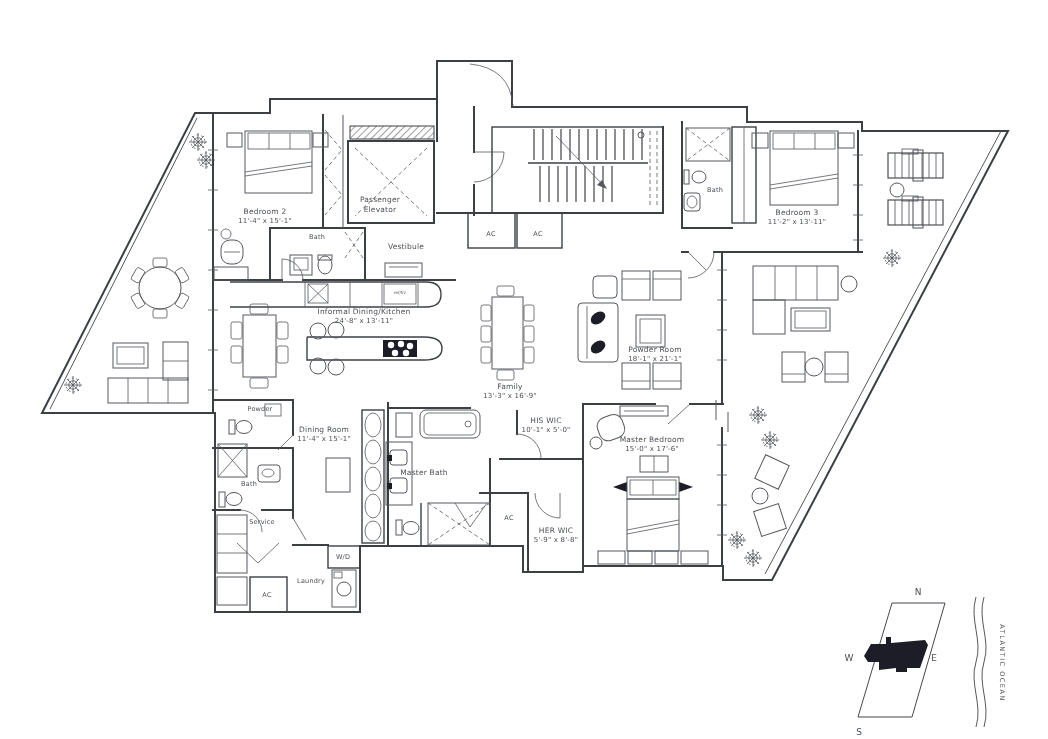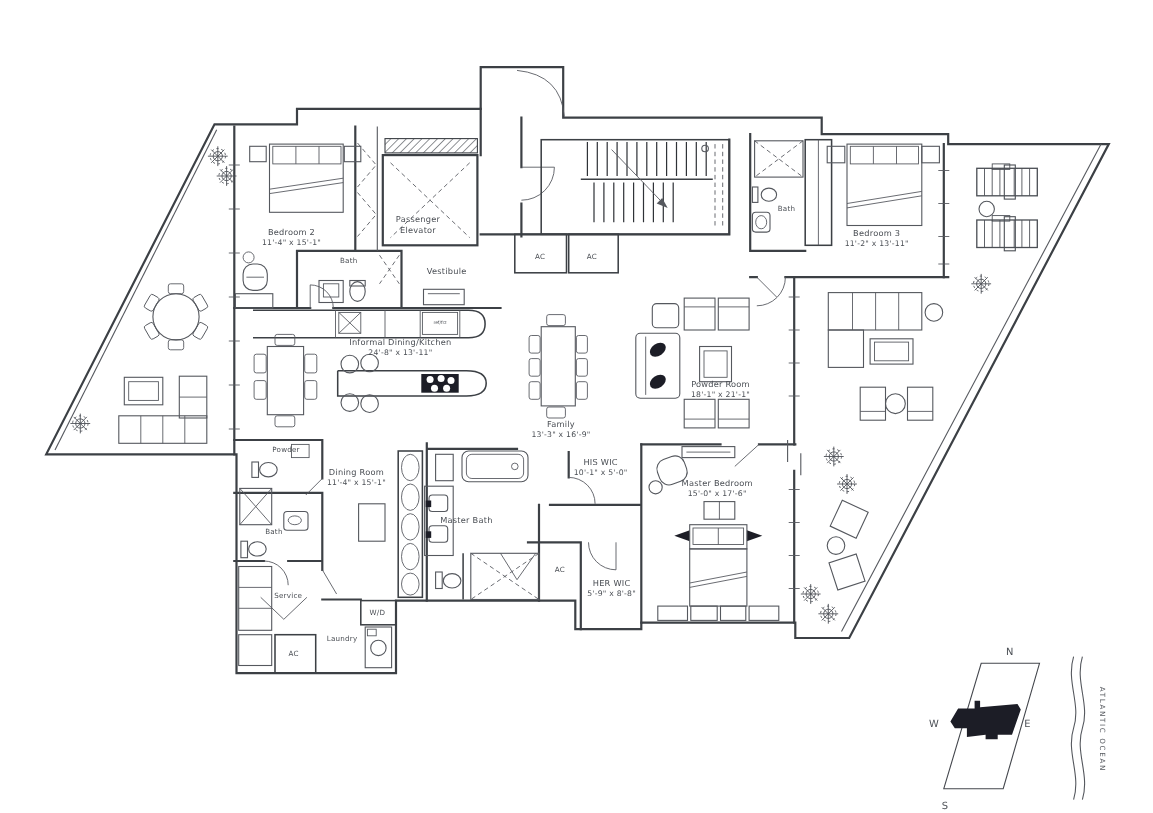--- a/index.html
+++ b/index.html
@@ -401,21 +401,21 @@
 <div class="lbl" style="left:324px;top:434px">
   <div>Dining Room</div>
   <div class="dims">11'-4" x 15'-1"</div>
 </div>
 <div class="lbl sm" style="left:260px;top:409px">
   <div>Powder</div>
 </div>
 <div class="lbl sm" style="left:249px;top:484px">
   <div>Bath</div>
 </div>
-<div class="lbl sm" style="left:262px;top:542px">
+<div class="lbl sm" style="left:262px;top:522px">
   <div>Service</div>
 </div>
 <div class="lbl sm" style="left:267px;top:595px">
   <div>AC</div>
 </div>
 <div class="lbl sm" style="left:311px;top:581px">
   <div>Laundry</div>
 </div>
 <div class="lbl sm" style="left:343px;top:557px">
   <div>W/D</div>

